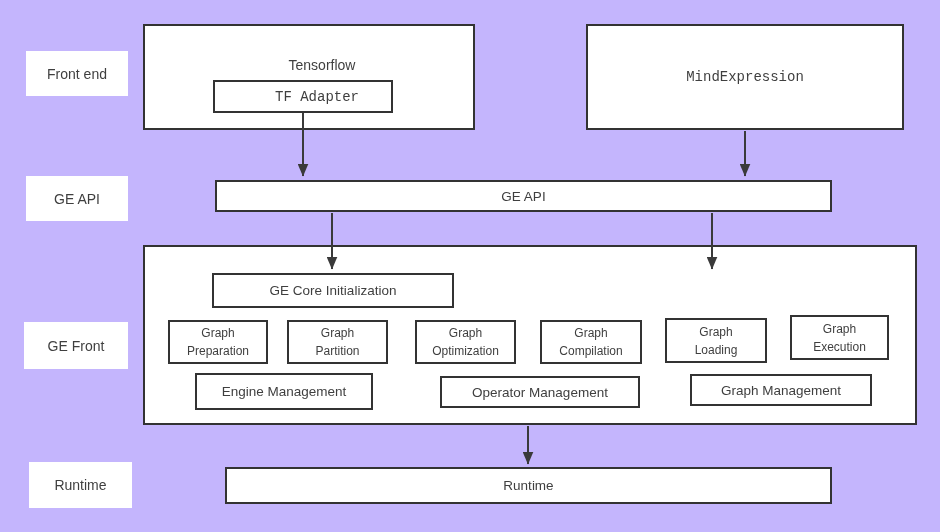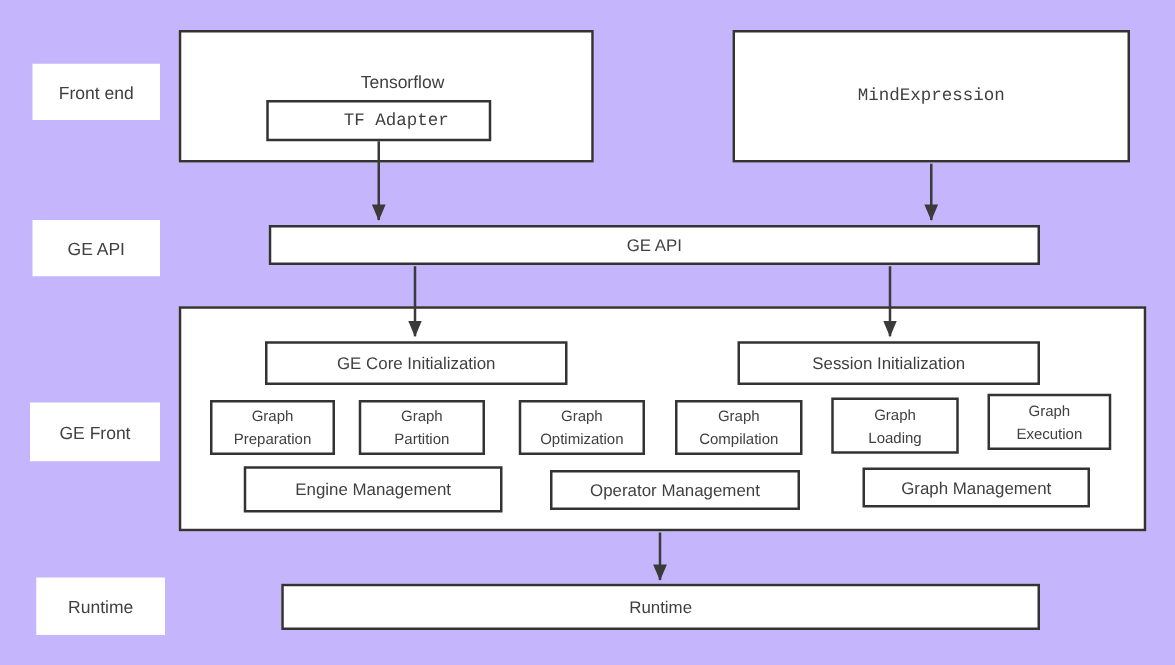--- a/index.html
+++ b/index.html
@@ -34,21 +34,20 @@
     <div class="abs white bordered center node-label" style="left:68px;top:54px;width:180px;height:33px;padding-left:28px;">TF Adapter</div>
   </div>
 
   <div class="abs white bordered center node-label" style="left:586px;top:24px;width:318px;height:106px;">MindExpression</div>
 
   <div class="abs white bordered center small-label" style="left:215px;top:180px;width:617px;height:32px;">GE API</div>
 
   <div class="abs white bordered" style="left:143px;top:245px;width:774px;height:180px;padding-left:33px;">
 
     <div class="abs white bordered center small-label" style="left:67px;top:26px;width:242px;height:35px;">GE Core Initialization</div>
-    <div class="abs white bordered center small-label" style="left:445px;top:26px;width:242px;height:35px;">Session Initialization</div>
 
     <div class="abs white bordered two-line" style="left:23px;top:73px;width:100px;height:44px;">
       <span>Graph</span>
       <span>Preparation</span>
     </div>
     <div class="abs white bordered two-line" style="left:142px;top:73px;width:101px;height:44px;">
       <span>Graph</span>
       <span>Partition</span>
     </div>
     <div class="abs white bordered two-line" style="left:270px;top:73px;width:101px;height:44px;">
@@ -61,21 +60,21 @@
     </div>
     <div class="abs white bordered two-line" style="left:520px;top:71px;width:102px;height:45px;">
       <span>Graph</span>
       <span>Loading</span>
     </div>
     <div class="abs white bordered two-line" style="left:645px;top:68px;width:99px;height:45px;">
       <span>Graph</span>
       <span>Execution</span>
     </div>
 
-    <div class="abs white bordered center small-label" style="left:50px;top:126px;width:207px;height:37px;">Engine Management</div>
+    <div class="abs white bordered center small-label" style="left:50px;top:126px;width:178px;height:37px;">Engine Management</div>
     <div class="abs white bordered center small-label" style="left:295px;top:129px;width:200px;height:32px;">Operator Management</div>
     <div class="abs white bordered center small-label" style="left:545px;top:127px;width:182px;height:32px;">Graph Management</div>
   </div>
 
   <div class="abs white bordered center small-label" style="left:225px;top:467px;width:607px;height:37px;">Runtime</div>
 
   <svg class="arrows" width="940" height="532" viewBox="0 0 940 532" aria-hidden="true">
     <defs>
       <marker id="ah" markerUnits="userSpaceOnUse" markerWidth="13" markerHeight="11" refX="12.5" refY="5.5" orient="auto">
         <path d="M0,0 L13,5.5 L0,11 Z" fill="#3a3a3a"></path>

